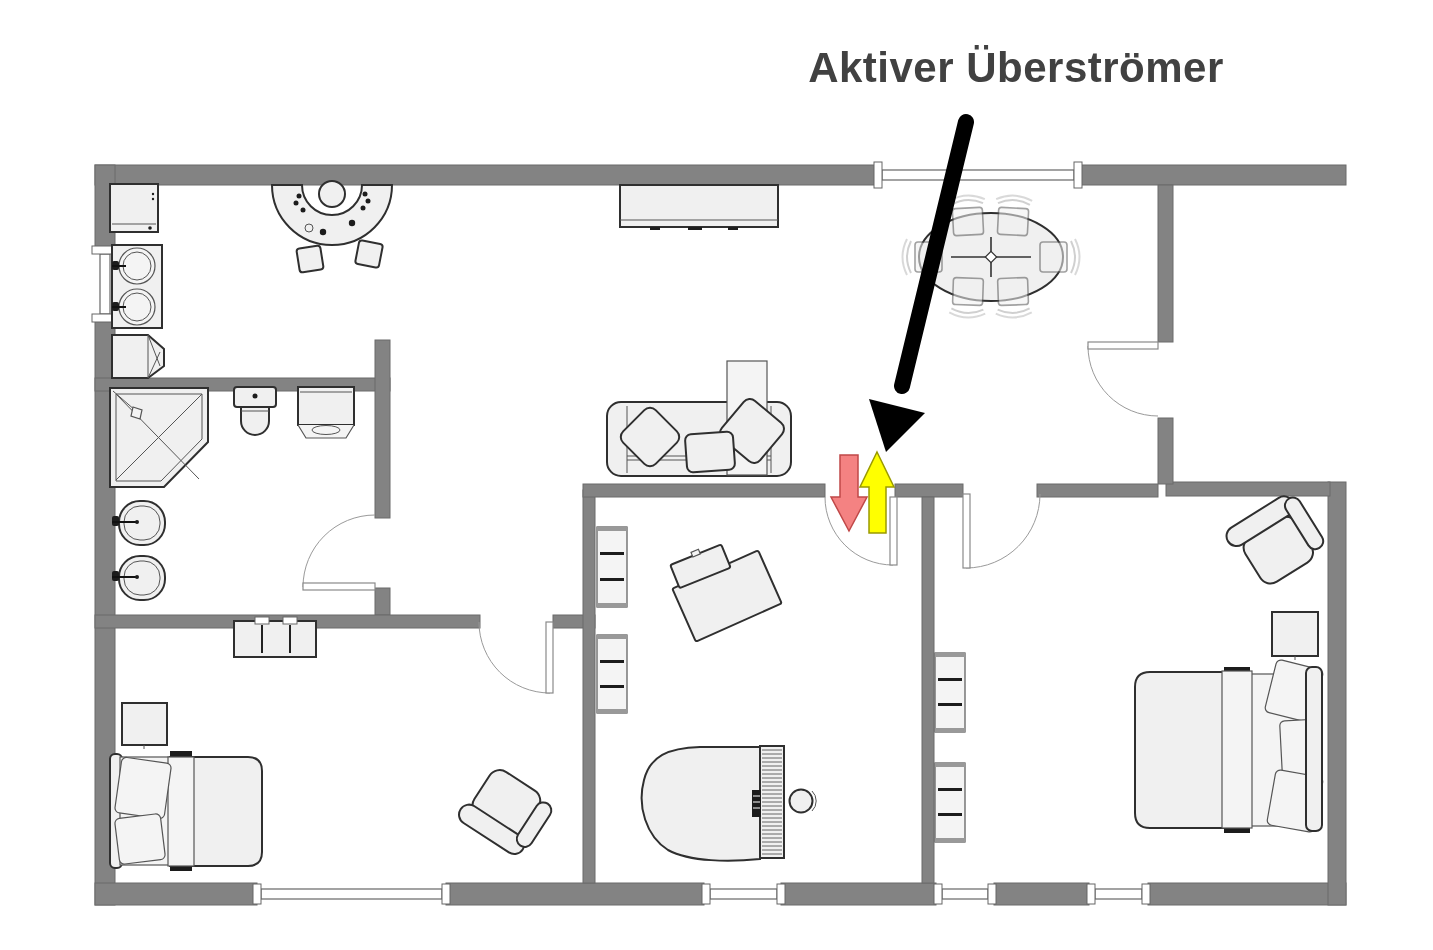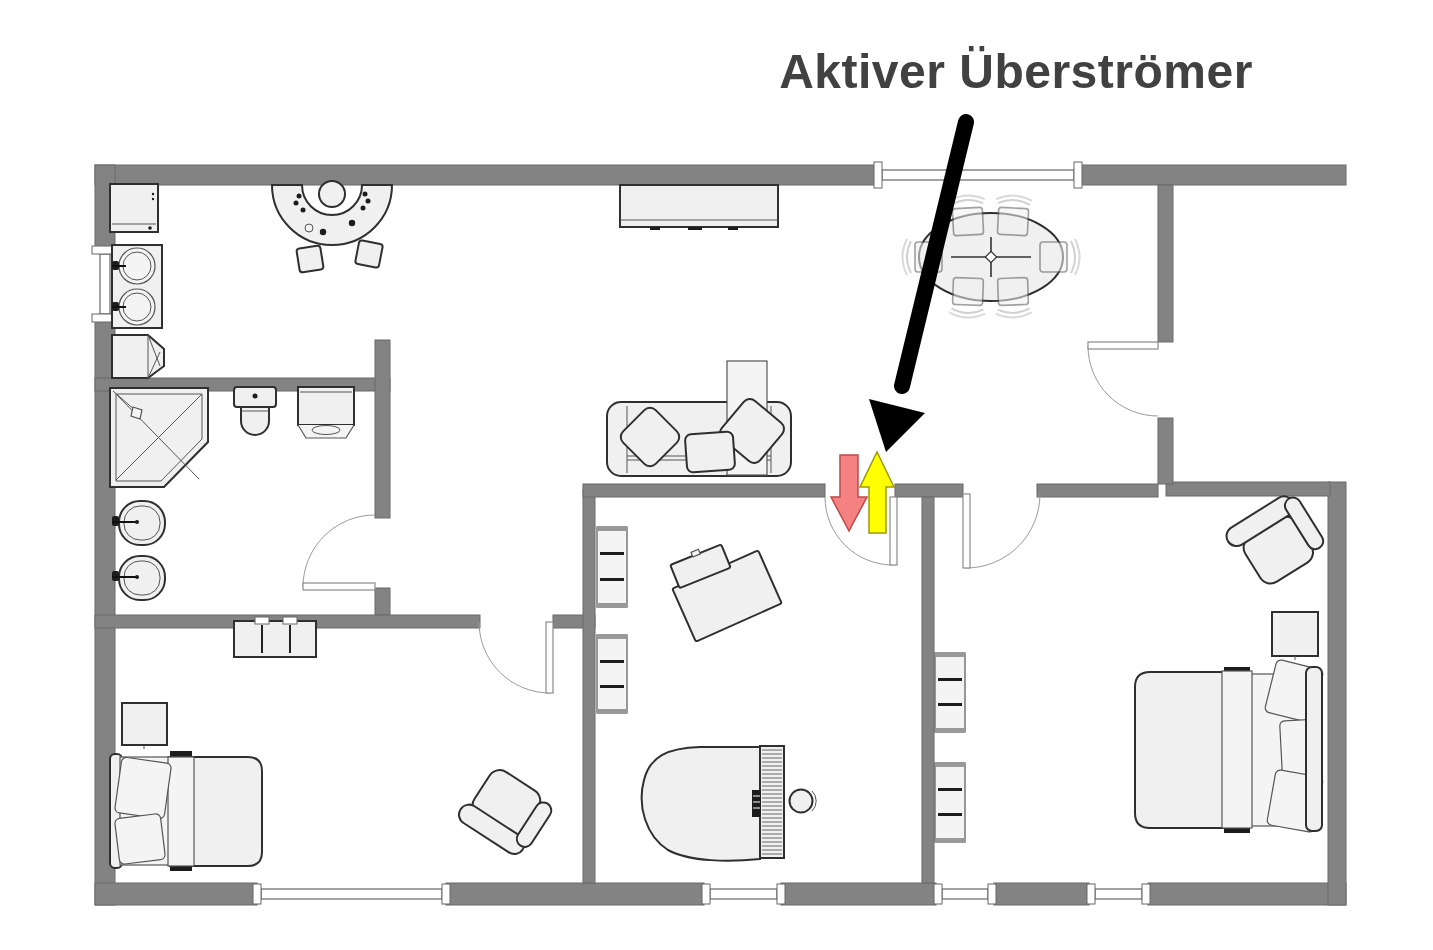--- a/index.html
+++ b/index.html
@@ -9,21 +9,21 @@
   .wall{fill:#838383;stroke:#6b6b6b;stroke-width:1;}
   .win-band{fill:#ffffff;stroke:#666666;stroke-width:1.2;}
   .win-cap{fill:#ffffff;stroke:#666666;stroke-width:1;}
   .door-leaf{fill:#ffffff;stroke:#8a8a8a;stroke-width:1.2;}
   .door-arc{fill:none;stroke:#9a9a9a;stroke-width:1;}
   .furn{fill:#f0f0f0;stroke:#2f2f2f;stroke-width:2;}
   .furn-thin{fill:#f4f4f4;stroke:#555555;stroke-width:1.2;}
   .inner-line{fill:none;stroke:#555555;stroke-width:1;}
   .dark{fill:#1c1c1c;stroke:none;}
   #title{position:absolute;left:756px;top:44px;width:520px;text-align:center;
-         font-size:48px;font-weight:700;color:#414141;letter-spacing:0.5px;}
+         font-size:42px;font-weight:700;color:#414141;letter-spacing:0.5px;}
 </style>
 </head>
 <body>
 
 <div id="stage">
 
 <svg id="plan-svg" width="1433" height="950" viewBox="0 0 1433 950" xmlns="http://www.w3.org/2000/svg">
 
   <g>
     <rect class="wall" x="95" y="165" width="783" height="20"></rect>

